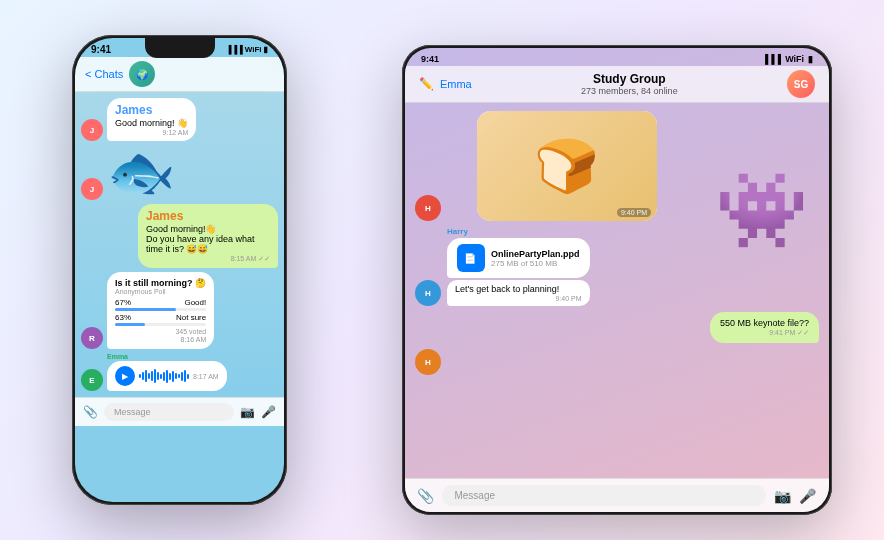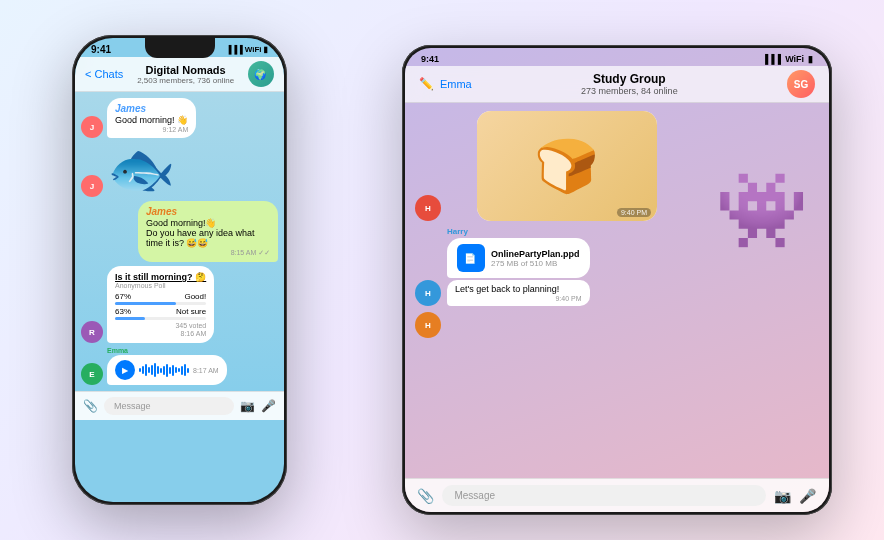--- a/index.html
+++ b/index.html
@@ -140,33 +140,33 @@
       position: relative;
     }
     .bubble.left {
       background: white;
       border-bottom-left-radius: 4px;
     }
     .bubble.right {
       background: #d4f5a5;
       border-bottom-right-radius: 4px;
     }
-    .bubble-sender { font-size: 10px; font-weight: 700; color: #4a9eff; margin-bottom: 1px; font-style: italic; }
+    .bubble-sender { font-size: 12px; font-weight: 700; color: #4a9eff; margin-bottom: 1px; }
     .bubble-time { font-size: 7px; color: #999; text-align: right; margin-top: 1px; }
 
     
     .poll-bubble {
       background: white;
       border-radius: 14px;
       border-bottom-left-radius: 4px;
       padding: 6px 8px;
       max-width: 155px;
       font-size: 8px;
     }
-    .poll-title { font-weight: 700; font-size: 9px; color: #000; text-decoration: underline; }
+    .poll-title { font-weight: 700; font-size: 9px; color: #000; }
     .poll-anon { font-size: 7px; color: #999; margin-bottom: 3px; }
     .poll-option { margin: 2px 0; }
     .poll-option-label { display: flex; justify-content: space-between; font-size: 8px; margin-bottom: 1px; align-items: flex-end; }
     .poll-bar-bg { height: 3px; background: #eee; border-radius: 2px; }
     .poll-bar-fill { height: 3px; background: #4a9eff; border-radius: 2px; }
     .poll-voted { font-size: 7px; color: #999; text-align: right; margin-top: 2px; }
 
     
     .voice-bubble {
       background: white;
@@ -400,24 +400,20 @@
         <span class="status-bar-time">9:41</span>
         <div class="status-icons">
           <span>▐▐▐</span>
           <span>WiFi</span>
           <span>▮</span>
         </div>
       </div>
 
       <div class="chat-header">
         <span class="back-btn">&lt; Chats</span>
-        <div class="chat-header-info">
-          <div class="chat-header-title">Digital Nomads</div>
-          <div class="chat-header-sub">2,503 members, 736 online</div>
-        </div>
         <div class="chat-avatar-sm">
           <div class="avatar-circle" style="background: linear-gradient(135deg,#43b89c,#2a9d8f);">🌍</div>
         </div>
       </div>
 
       <div class="chat-body">
 
         <div class="msg-row">
           <div class="msg-avatar" style="background:#ff6b6b;">J</div>
           <div class="bubble left">
@@ -561,20 +557,26 @@
                 <div class="file-size">275 MB of 510 MB</div>
               </div>
             </div>
             <div style="background:white;border-radius:10px;border-bottom-left-radius:4px;padding:4px 8px;font-size:9px;margin-top:2px;max-width:200px;">
               <span>Let's get back to planning!</span>
               <div class="bubble-time">9:40 PM</div>
             </div>
           </div>
         </div>
 
+        <div style="display:flex;justify-content:flex-end;">
+          <div class="bubble-right-ipad">
+            <span>550 MB keynote file??</span>
+            <div class="bubble-time">9:41 PM ✓✓</div>
+          </div>
+        </div>
 
         <div class="helene-row">
           <div class="msg-avatar" style="background:#e67e22;width:26px;height:26px;">H</div>
         </div>
 
       </div>
 
       <div class="ipad-input-bar">
         <span class="ipad-input-icon">📎</span>
         <div class="ipad-input-field">Message</div>

